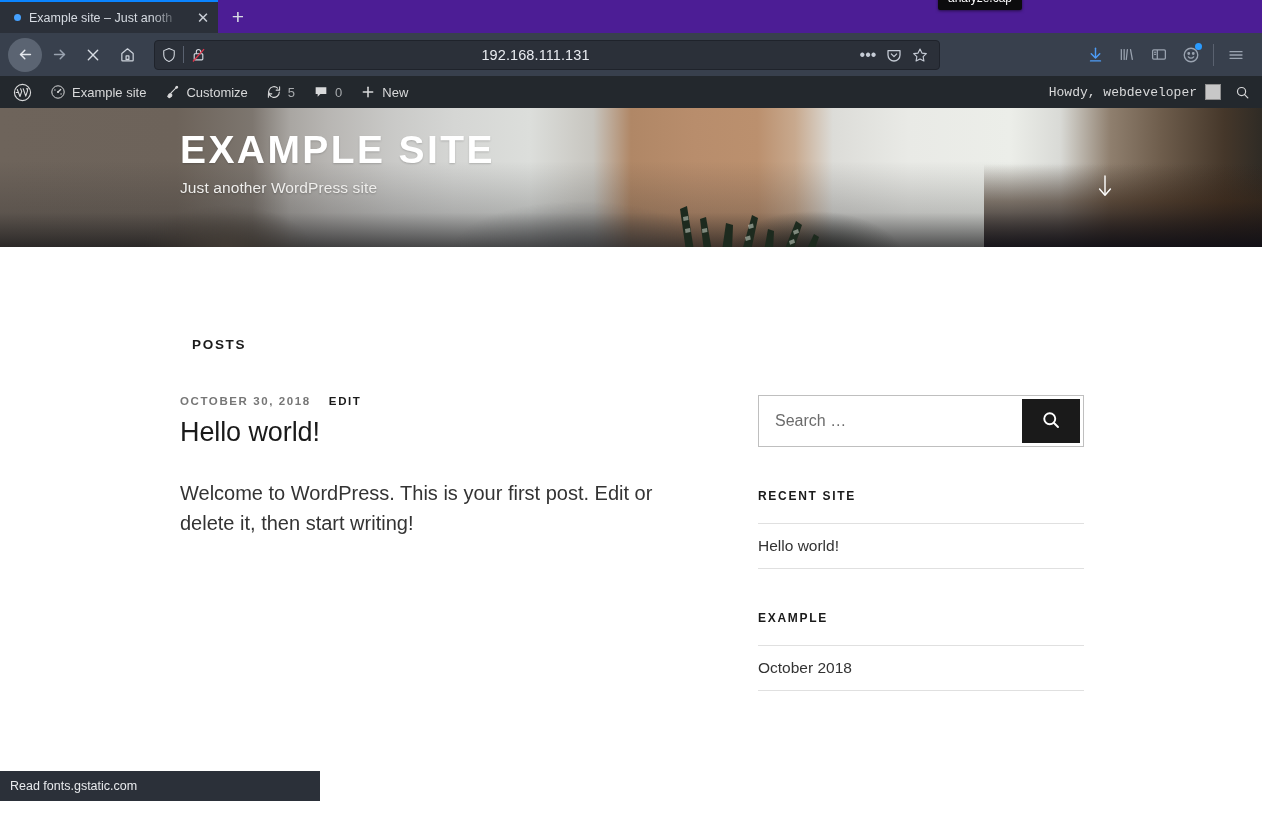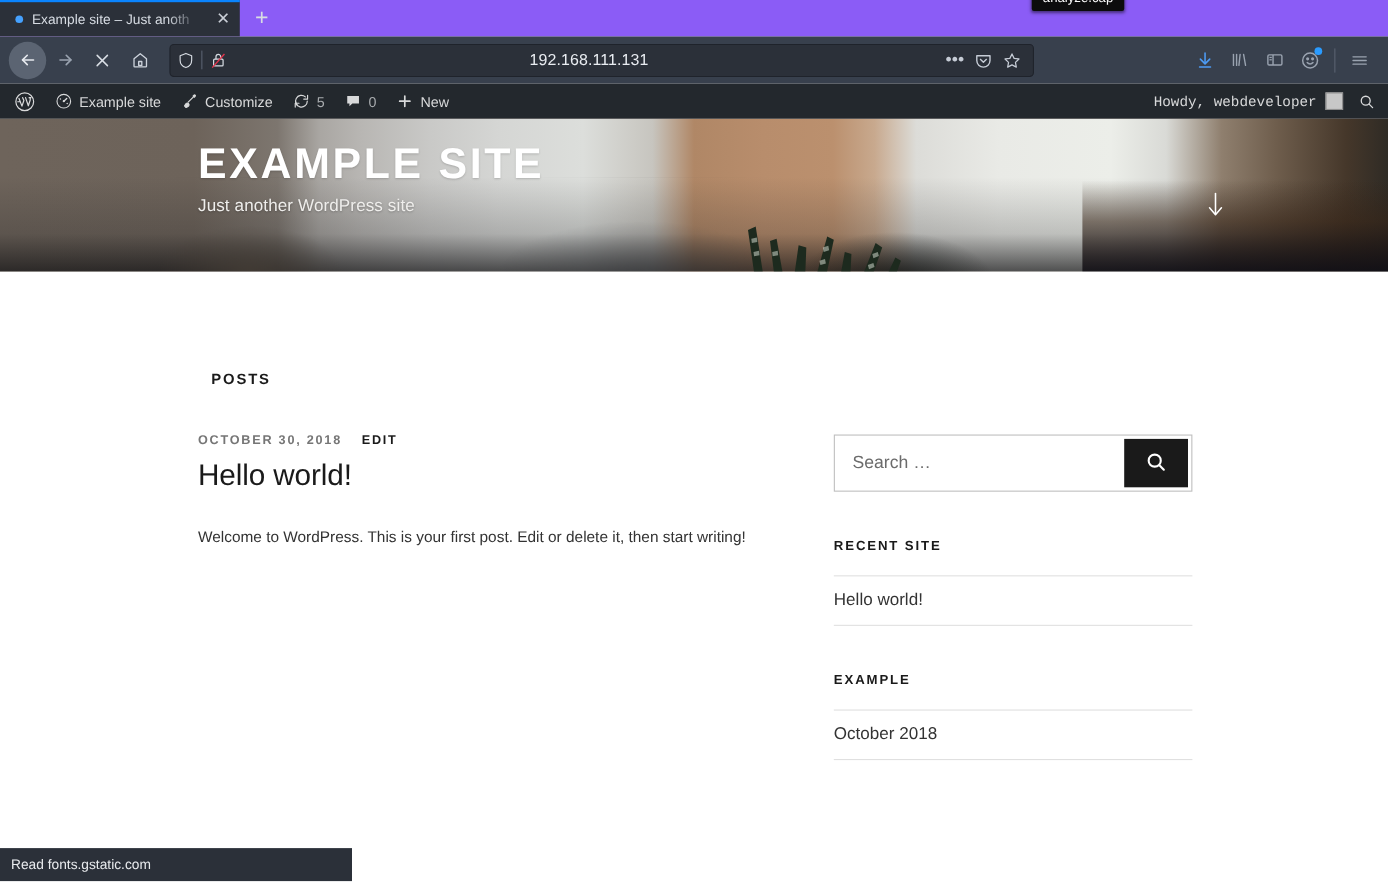--- a/index.html
+++ b/index.html
@@ -7,21 +7,21 @@
     width: 1262px; height: 813px;
     background: #ffffff;
     font-family: "Liberation Sans", sans-serif;
     overflow: hidden;
   }
 
   
   .browser { width: 1262px; height: 813px; position: relative; }
 
   .tabbar {
-    height: 33px; background: #8b5cf6; display: flex; align-items: flex-start;
+    height: 33px; background: #4c1d95; display: flex; align-items: flex-start;
     position: relative;
   }
   .tab {
     width: 218px; height: 33px; background: #2b3039;
     display: flex; align-items: center; gap: 8px;
     padding: 0 6px 0 12px; position: relative;
     border-top: 2px solid #0a84ff;
   }
   .tab-spinner {
     width: 7px; height: 7px; border-radius: 50%;
@@ -185,21 +185,21 @@
   .post-meta {
     font-size: 11.5px; font-weight: 700; letter-spacing: 1.6px;
     color: #767676; display: flex; align-items: baseline; gap: 18px;
   }
   .post-meta .edit { color: #1a1a1a; }
   .post-title {
     margin-top: 10px; font-size: 27px; font-weight: 400; color: #1a1a1a;
     letter-spacing: -.1px;
   }
   .post-body {
-    margin-top: 30px; font-size: 14px; line-height: 1.5; color: #333333;
+    margin-top: 30px; font-size: 20px; line-height: 1.5; color: #333333;
     width: 505px;
   }
 
   .sidebar { position: absolute; left: 758px; top: 148px; width: 326px; }
   .search-form {
     display: flex; border: 1px solid #bfbfbf; height: 52px; background: #fff;
   }
   .search-input {
     flex: 1; border: 0; outline: 0; padding: 0 16px; font-size: 16px;
     color: #555; background: transparent; font-family: "Liberation Sans", sans-serif;

